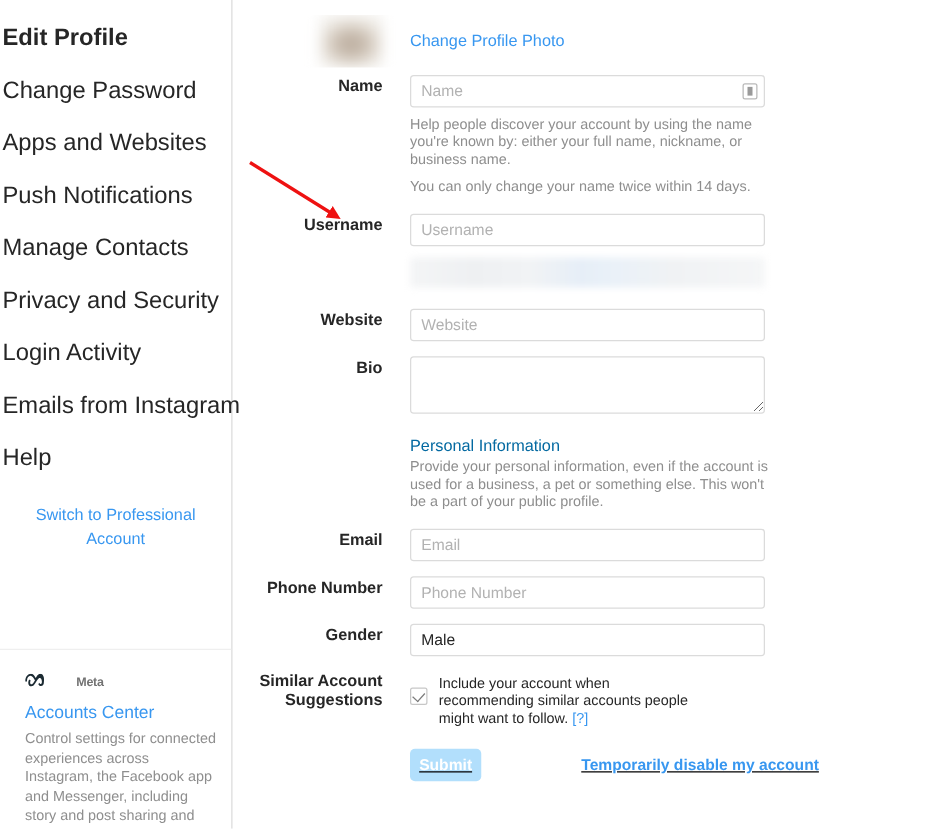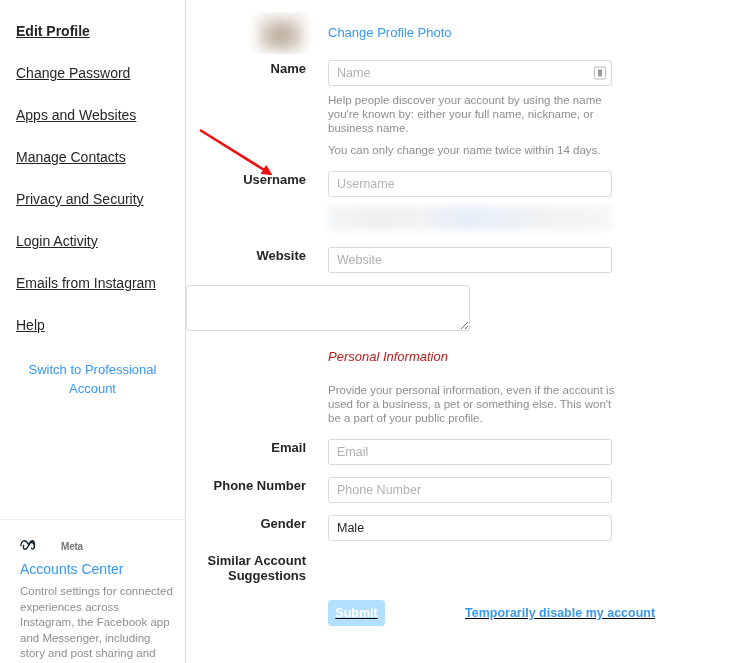--- a/index.html
+++ b/index.html
@@ -27,26 +27,25 @@
     border-right: 1px solid #dbdbdb;
     flex: 0 0 186px;
   }
   .nav-list {
     padding-top: 10px;
   }
   .nav-item {
     height: 42px;
     display: flex;
     align-items: center;
-    padding-left: 16px;
-    font-size: 14px;
+    padding-left: 2px;
+    font-size: 19px;
     color: #262626;
     cursor: pointer;
     white-space: nowrap;
-    text-decoration: underline;
   }
   .nav-item.active {
     font-weight: bold;
     color: #262626;
   }
   .switch-pro {
     margin-top: 14px;
     padding: 0 26px;
     text-align: center;
     font-size: 13px;
@@ -203,24 +202,23 @@
     margin-top: 9px;
     border-radius: 2px;
     background: linear-gradient(90deg,
       #f4f5f6 0%, #eef0f2 18%, #f1f3f5 34%,
       #e6eef7 48%, #eaf1f8 58%, #f0f2f4 74%, #f5f6f7 100%);
     filter: blur(3px);
   }
 
   .section-title {
     font-size: 13px;
-    color: #b91c1c;
+    color: #0369a1;
     margin-top: 2px;
-    margin-bottom: 19px;
-    font-style: italic;
+    margin-bottom: 3px;
   }
 
   .check-row {
     display: flex;
     align-items: flex-start;
     gap: 9px;
     padding-top: 3px;
   }
   .checkbox {
     width: 14px; height: 14px;
@@ -293,20 +291,23 @@
       <div class="nav-item active">
         <span>Edit Profile</span>
       </div>
       <div class="nav-item">
         <span>Change Password</span>
       </div>
       <div class="nav-item">
         <span>Apps and Websites</span>
       </div>
       <div class="nav-item">
+        <span>Push Notifications</span>
+      </div>
+      <div class="nav-item">
         <span>Manage Contacts</span>
       </div>
       <div class="nav-item">
         <span>Privacy and Security</span>
       </div>
       <div class="nav-item">
         <span>Login Activity</span>
       </div>
       <div class="nav-item">
         <span>Emails from Instagram</span>
@@ -368,20 +369,21 @@
     </div>
 
     <div class="row" style="margin-top:17px;">
       <div class="row-label">Website</div>
       <div class="row-field">
         <input class="inp" type="text" placeholder="Website" style="">
       </div>
     </div>
 
     <div class="row" style="margin-top:12px;">
+      <div class="row-label">Bio</div>
       <div class="row-field">
         <textarea class="bio" placeholder="" style=""></textarea>
       </div>
     </div>
 
     <div class="row" style="margin-top:16px;">
       <div class="row-label"></div>
       <div class="row-field">
         <div class="section-title">Personal Information</div>
         <div class="help" style="margin-top:0;">Provide your personal information, even if the account is used for a business, a pet or something else. This won't be a part of your public profile.</div>
@@ -406,20 +408,26 @@
       <div class="row-label">Gender</div>
       <div class="row-field">
         <input class="inp filled" type="text" value="Male" style="">
       </div>
     </div>
 
     <div class="row" style="margin-top:12px;">
       <div class="row-label multi">
         <span>Similar Account</span><br>
         <span>Suggestions</span>
+      </div>
+      <div class="row-field">
+        <div class="check-row">
+          <span class="checkbox checked"></span>
+          <span class="check-text"><span>Include your account when recommending similar accounts people might want to follow.</span> <span class="qmark">[?]</span></span>
+        </div>
       </div>
     </div>
 
     <div class="row">
       <div class="row-label"></div>
       <div class="row-field">
         <div class="submit-row">
           <button class="submit-btn">Submit</button>
           <span class="disable-link">Temporarily disable my account</span>
         </div>

